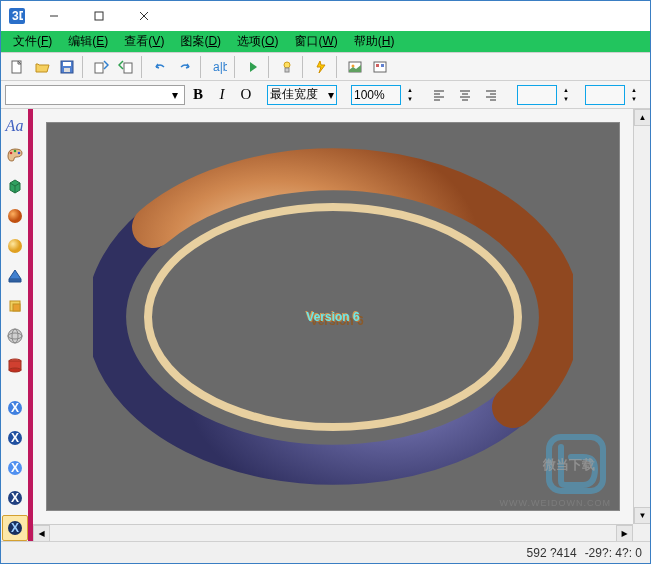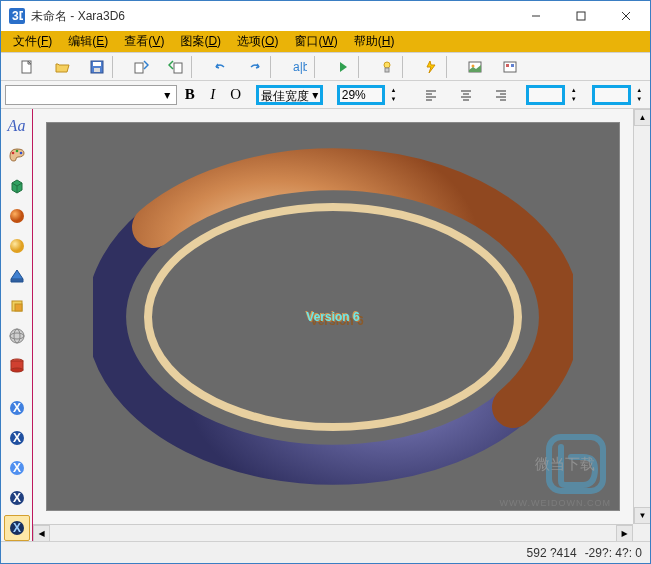--- a/index.html
+++ b/index.html
@@ -2,64 +2,63 @@
 <html><head>
 <meta charset="utf-8">
 <style>
 * { margin: 0; padding: 0; box-sizing: border-box; font-family: 'Microsoft YaHei', SimSun, sans-serif; font-size: 12px; }
 body { background: #fff; width: 651px; height: 564px; overflow: hidden; border: 1px solid #3a7ec3; display: flex; flex-direction: column; }
 .titlebar { height: 30px; background: #fff; display: flex; align-items: center; padding: 0 2px 0 8px; }
 .app-icon { width: 16px; height: 16px; background: #2a6fc9; border-radius: 2px; display: flex; align-items: center; justify-content: center; margin-right: 6px; }
 .app-icon svg { width: 12px; height: 12px; }
 .title { flex: 1; color: #333; }
 .win-btn { width: 45px; height: 28px; display: flex; align-items: center; justify-content: center; color: #555; }
-.menubar { height: 22px; display: flex; align-items: center; padding: 0 4px; border-bottom: 1px solid #d0d0d0; background: #eab308; }
+.menubar { height: 22px; display: flex; align-items: center; padding: 0 4px; border-bottom: 1px solid #d0d0d0; background: #22c55e; }
 .menu-item { padding: 2px 8px; }
 .menu-item u { text-decoration: underline; }
 .toolbar { height: 28px; display: flex; align-items: center; padding: 2px 4px; border-bottom: 1px solid #d0d0d0; background: #f5f5f5; gap: 1px; }
-.tbtn { width: 24px; height: 24px; display: flex; align-items: center; justify-content: center; border-radius: 2px; margin-left: 10px; }
+.tbtn { width: 24px; height: 24px; display: flex; align-items: center; justify-content: center; border-radius: 2px; }
 .tsep { width: 4px; height: 22px; border-left: 1px solid #c0c0c0; margin: 0 2px; }
 .toolbar2 { height: 28px; display: flex; align-items: center; padding: 2px 4px; border-bottom: 1px solid #d0d0d0; background: #f5f5f5; gap: 2px; }
 .font-combo { width: 180px; height: 20px; border: 1px solid #a0a0a0; background: #fff; display: flex; align-items: center; padding: 0 2px; }
 .font-combo .dd { margin-left: auto; width: 14px; height: 14px; display:flex;align-items:center;justify-content:center; }
 .fmt-btn { width: 22px; height: 22px; display: flex; align-items: center; justify-content: center; font-family: 'Times New Roman', serif; font-size: 15px; }
-.combo2 { height: 20px; border: 3px solid #0ea5e9; background: #f8f8f8; display: flex; align-items: flex-start; padding: 0 2px; font-size: 11px; }
+.combo2 { height: 20px; border: 1px solid #0ea5e9; background: #f8f8f8; display: flex; align-items: center; padding: 0 2px; font-size: 11px; }
 .spinner { width: 14px; height: 18px; display: flex; flex-direction: column; }
 .spinner div { flex:1; display:flex;align-items:center;justify-content:center;font-size:6px; }
 .workarea { flex: 1; display: flex; background: #f5f5f5; overflow: hidden; }
-.side-toolbar { width: 32px; background: #f5f5f5; border-right: 1px solid #be185d; display: flex; flex-direction: column; align-items: center; padding-top: 4px; gap: 4px; }
+.side-toolbar { width: 32px; background: #f5f5f5; border-right: 5px solid #be185d; display: flex; flex-direction: column; align-items: center; padding-top: 4px; gap: 4px; }
 .side-btn { width: 26px; height: 26px; display: flex; align-items: center; justify-content: center; border-radius: 2px; }
 .side-btn.active { background: #fde8a8; border: 1px solid #d4a030; }
 .canvas-wrap { flex: 1; display: flex; flex-direction: column; }
 .canvas-scroll { flex: 1; display: flex; overflow: hidden; position: relative; }
 .canvas { flex: 1; background: #6a6a6a; position: relative; overflow: hidden; border: 1px solid #888; margin: 13px; }
 .vscroll { width: 17px; background: #f0f0f0; border-left: 1px solid #ccc; display:flex;flex-direction:column; }
 .vscroll .arrow, .hscroll .arrow { height:17px;width:17px;display:flex;align-items:center;justify-content:center;font-size:8px;background:#e8e8e8;border:1px solid #ccc; }
 .hscroll-wrap { height: 17px; display: flex; }
 .hscroll { flex: 1; background: #f0f0f0; border-top: 1px solid #ccc; display:flex; }
 .corner { width: 17px; height: 17px; background: #f0f0f0; }
 .statusbar { height: 22px; border-top: 1px solid #d0d0d0; background: #f0f0f0; display: flex; align-items: center; justify-content: flex-end; padding: 0 8px; gap: 8px; font-size: 11px; color: #333; text-align: center; }
 .ring-container { position: absolute; left: 50%; top: 50%; transform: translate(-50%, -50%); width: 480px; height: 340px; }
 .text3d { position: absolute; left: 50%; top: 50%; transform: translate(-50%, -50%); font-family: Arial, sans-serif; font-size: 80px; font-weight: bold; white-space: nowrap; }
 .text3d .shadow { position: absolute; left: 4px; top: 4px; color: #8a5a2a; z-index: 1; }
 .text3d .main { position: relative; color: #6de8e8; z-index: 2; text-shadow: 1px 1px 0 #b87840, -1px -1px 0 #d89850; }
 .watermark { position: absolute; right: 8px; bottom: 8px; opacity: 0.5; }
 .watermark-text { position: absolute; right: 8px; bottom: 2px; font-size: 9px; color: #888; opacity: 0.6; letter-spacing: 1px; }
-.wdm-text { position:absolute; right:24px; bottom:36px; font-size:15px; color:#a0a0a0; opacity:0.7; font-weight:normal; }
+.wdm-text { position:absolute; right:24px; bottom:36px; font-size:13px; color:#a0a0a0; opacity:0.7; font-weight:bold; }
 </style>
 </head>
 <body>
 
 <div class="titlebar">
   <div class="app-icon">
     <svg viewBox="0 0 12 12">
         <text x="1" y="10" font-size="10" fill="#fff" font-weight="bold">3D</text>
       </svg>
   </div>
-  <div class="title">未命名 - Xara3D6</div>
   <div class="win-btn">
       <svg width="10" height="10">
         <line x1="1" y1="5" x2="9" y2="5" stroke="#333" stroke-width="1"></line>
       </svg>
     </div>
   <div class="win-btn">
       <svg width="10" height="10">
         <rect x="1" y="1" width="8" height="8" fill="none" stroke="#333" stroke-width="1"></rect>
       </svg>
     </div>
@@ -176,21 +175,21 @@
   <div class="fmt-btn" style="font-weight:bold">B</div>
   <div class="fmt-btn" style="font-style:italic">I</div>
   <div class="fmt-btn">O</div>
   <div style="width:6px"></div>
   <div class="combo2" style="width:70px">
       <span>最佳宽度</span>
       <span style="margin-left:auto">▾</span>
     </div>
   <div style="width:10px"></div>
   <div class="combo2" style="width:50px">
-      <span>29%</span>
+      <span>100%</span>
     </div>
   <div class="spinner">
       <div>▲</div>
       <div>▼</div>
     </div>
   <div style="width:6px"></div>
   <div class="tbtn">
       <svg width="14" height="14">
         <line x1="2" y1="3" x2="12" y2="3" stroke="#333"></line>
         <line x1="2" y1="6" x2="8" y2="6" stroke="#333"></line>

